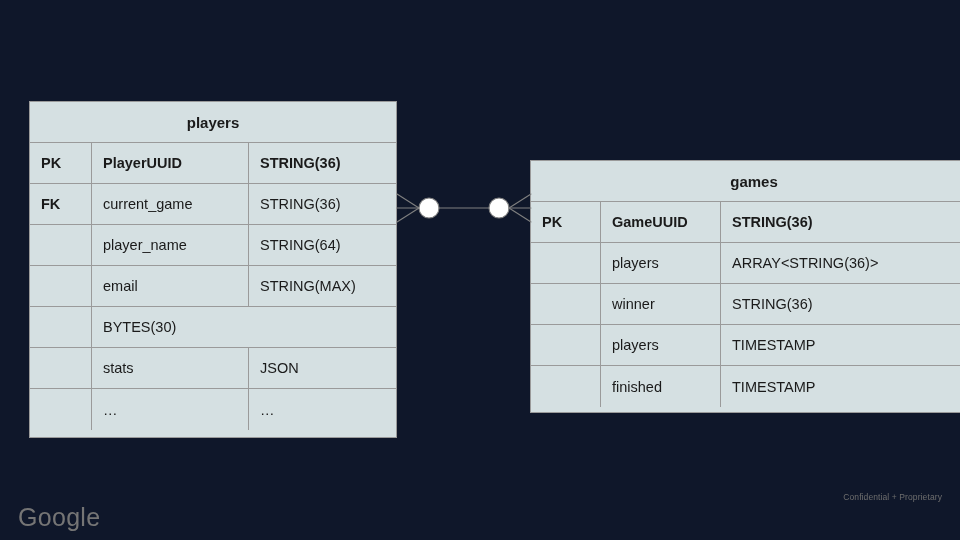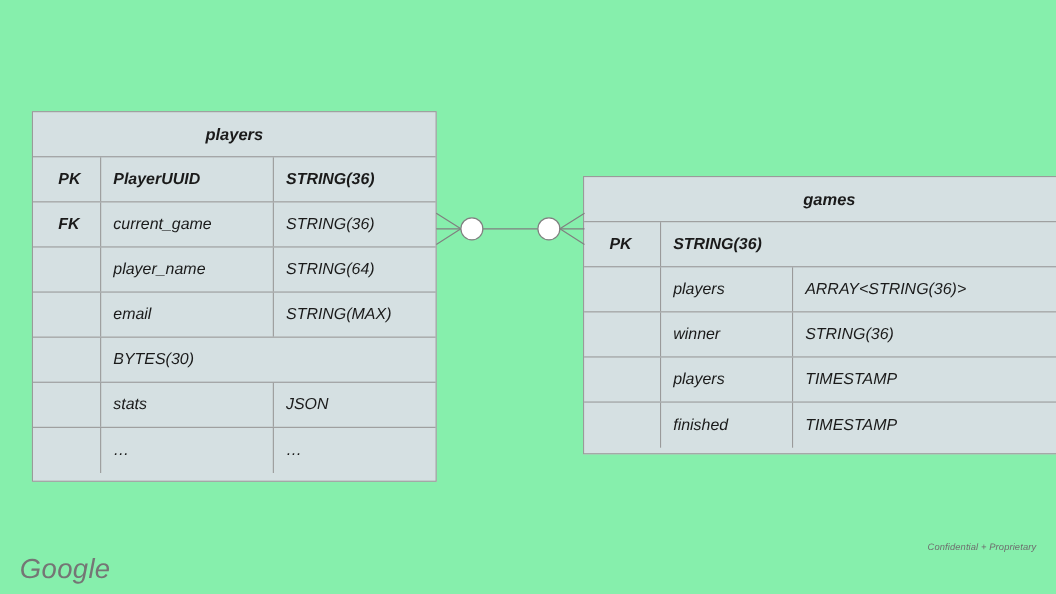--- a/index.html
+++ b/index.html
@@ -11,22 +11,21 @@
     height: 540px;
     background: #ffffff;
     font-family: "Liberation Sans", sans-serif;
     overflow: hidden;
     position: relative;
     -webkit-font-smoothing: antialiased;
   }
   .slide {
     position: absolute;
     inset: 0;
-    background: #86efac;
-    font-style: italic;
+    background: #0f172a;
   }
 
   
   .entity {
     position: absolute;
     border: 1px solid #9a9a9a;
     background: #d5e0e2;
     box-sizing: border-box;
     border-collapse: collapse;
   }
@@ -54,21 +53,21 @@
     height: 100%;
     display: flex;
     align-items: center;
     font-size: 14.5px;
     color: #1a1a1a;
     overflow: hidden;
     white-space: nowrap;
   }
   .cell-key {
     justify-content: flex-start;
-    padding-left: 23px;
+    padding-left: 11px;
     font-weight: bold;
     border-right: 1px solid #9a9a9a;
   }
   .cell-name {
     padding-left: 11px;
     border-right: 1px solid #9a9a9a;
   }
   .cell-type {
     padding-left: 11px;
   }
@@ -175,20 +174,21 @@
       <div class="cell cell-name ellipsis">…</div>
       <div class="cell cell-type ellipsis">…</div>
     </div>
   </div>
 
   <div class="entity" id="games">
     <div class="entity-title">games</div>
 
     <div class="row bold">
       <div class="cell cell-key">PK</div>
+      <div class="cell cell-name">GameUUID</div>
       <div class="cell cell-type">STRING(36)</div>
     </div>
     <div class="row">
       <div class="cell cell-key"></div>
       <div class="cell cell-name">players</div>
       <div class="cell cell-type">ARRAY&lt;STRING(36)&gt;</div>
     </div>
     <div class="row">
       <div class="cell cell-key"></div>
       <div class="cell cell-name">winner</div>

